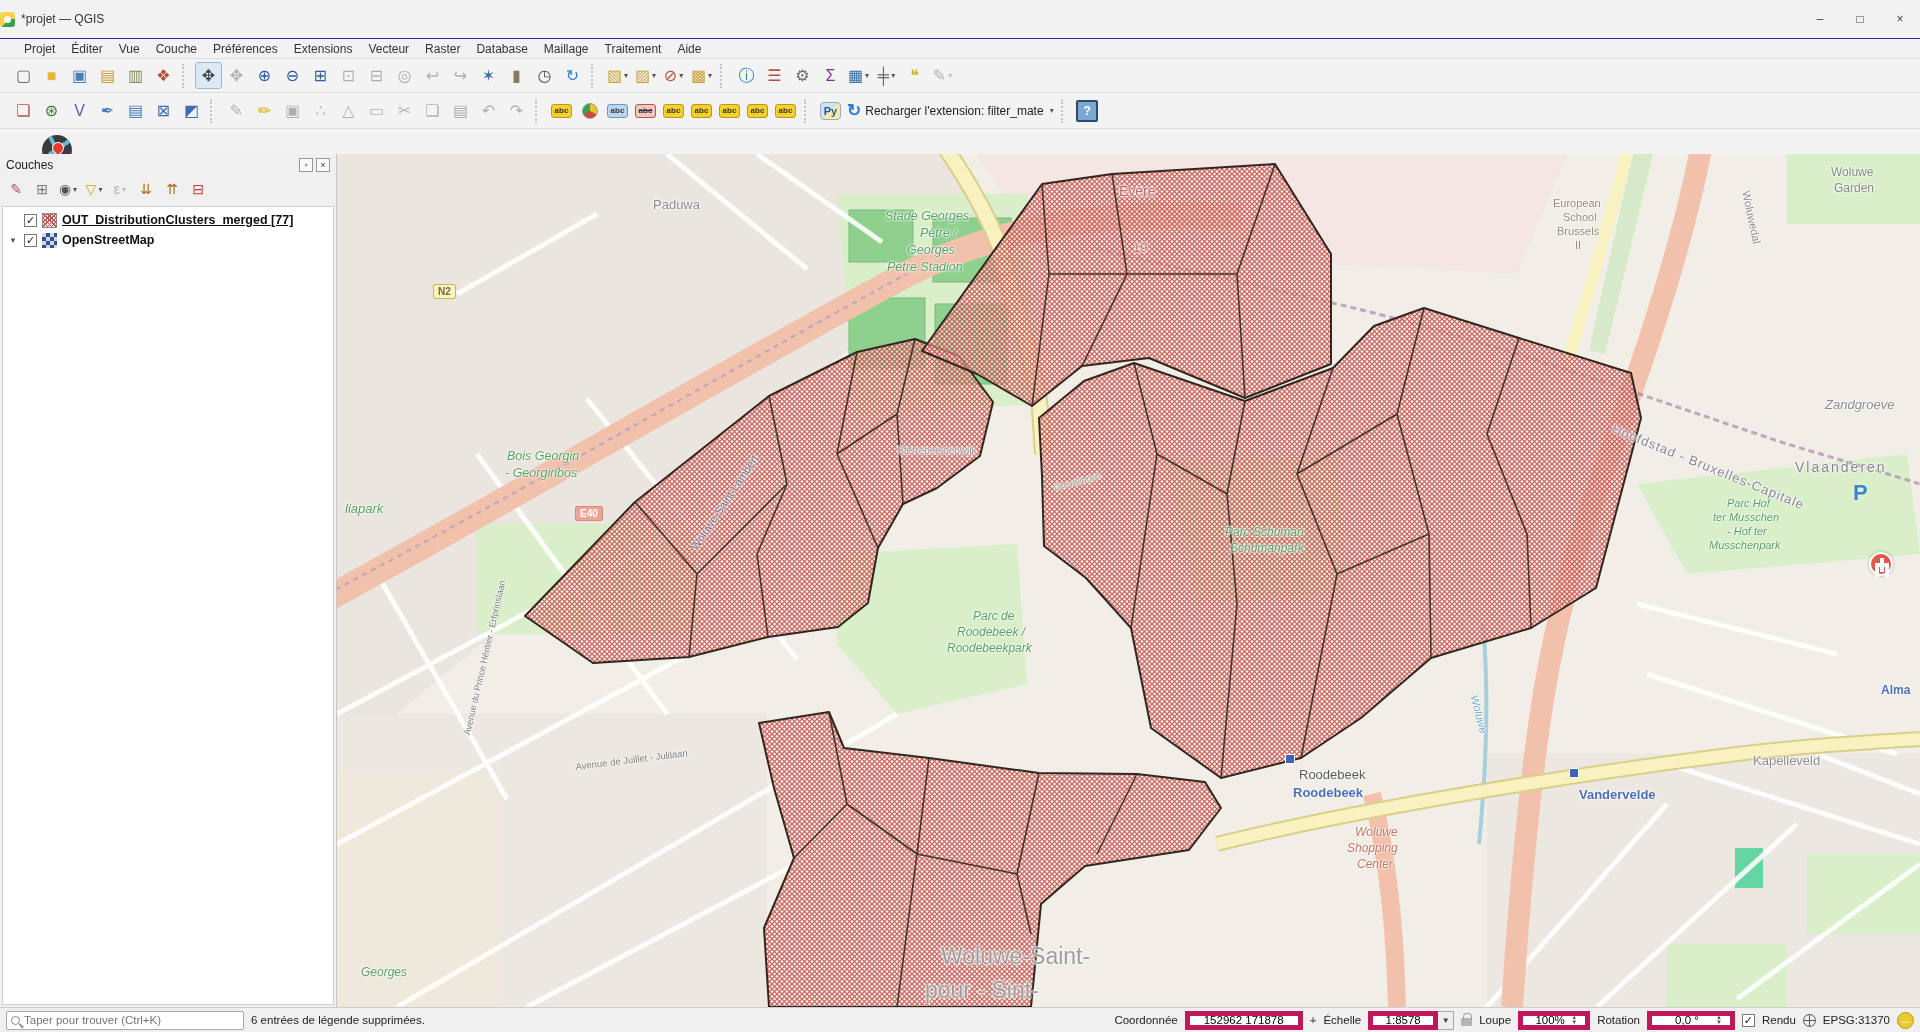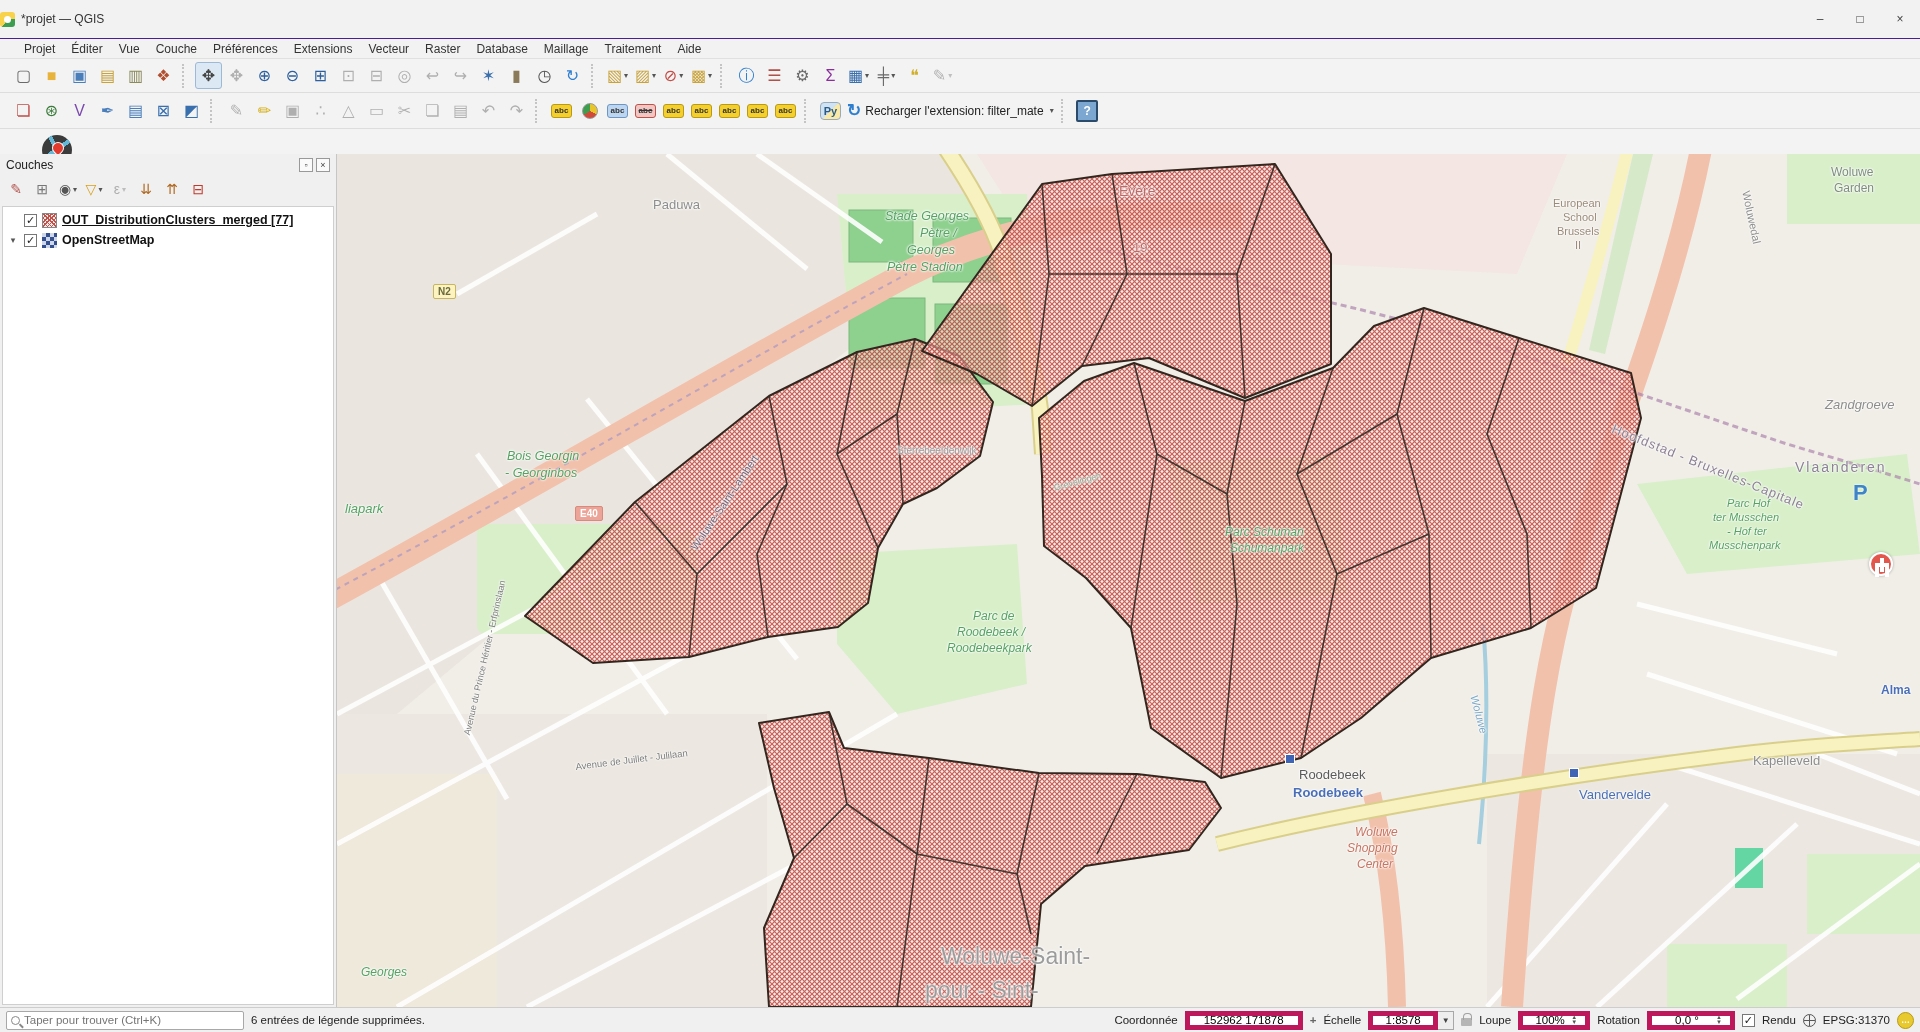--- a/index.html
+++ b/index.html
@@ -500,21 +500,21 @@
       <span class="map-label" style="left: 1414px; top: 36px; font-size: 11px; color: rgb(141, 141, 141); transform: rotate(78deg);">Woluwedal</span>
       <span class="map-label" style="left: 1488px; top: 244px; font-size: 13px; color: rgb(141, 141, 141); font-style: italic;">Zandgroeve</span>
       <span class="map-label" style="left: 1458px; top: 306px; font-size: 14px; color: rgb(141, 130, 149); letter-spacing: 2px;">Vlaanderen</span>
       <span class="map-label" style="left: 1278px; top: 268px; font-size: 13px; color: rgb(141, 130, 149); letter-spacing: 1px; transform: rotate(22deg);">Hoofdstad - Bruxelles-Capitale</span>
       <span class="map-label" style="left: 1390px; top: 344px; font-size: 11px; color: rgb(85, 162, 99); font-style: italic;">Parc Hof</span>
       <span class="map-label" style="left: 1376px; top: 358px; font-size: 11px; color: rgb(85, 162, 99); font-style: italic;">ter Musschen</span>
       <span class="map-label" style="left: 1390px; top: 372px; font-size: 11px; color: rgb(85, 162, 99); font-style: italic;">- Hof ter</span>
       <span class="map-label" style="left: 1372px; top: 386px; font-size: 11px; color: rgb(85, 162, 99); font-style: italic;">Musschenpark</span>
       <span class="map-label" style="left: 1544px; top: 530px; font-size: 12px; color: rgb(74, 111, 184); font-weight: bold;">Alma</span>
       <span class="map-label" style="left: 1416px; top: 600px; font-size: 13px; color: rgb(141, 141, 141);">Kapelleveld</span>
-      <span class="map-label" style="left: 1242px; top: 634px; font-size: 13px; color: rgb(74, 111, 184); font-weight: normal;">Vandervelde</span>
+      <span class="map-label" style="left: 1242px; top: 634px; font-size: 13px; color: rgb(74, 111, 184); font-weight: bold;">Vandervelde</span>
       <span class="map-label" style="left: 962px; top: 614px; font-size: 13px; color: rgb(90, 90, 90);">Roodebeek</span>
       <span class="map-label" style="left: 956px; top: 632px; font-size: 13px; color: rgb(74, 111, 184); font-weight: bold;">Roodebeek</span>
       <span class="map-label" style="left: 1018px; top: 672px; font-size: 12px; color: rgb(200, 116, 96); font-style: italic;">Woluwe</span>
       <span class="map-label" style="left: 1010px; top: 688px; font-size: 12px; color: rgb(200, 116, 96); font-style: italic;">Shopping</span>
       <span class="map-label" style="left: 1020px; top: 704px; font-size: 12px; color: rgb(200, 116, 96); font-style: italic;">Center</span>
       <span class="map-label" style="left: 604px; top: 790px; font-size: 23px; color: rgb(156, 156, 156);">Woluwe-Saint-</span>
       <span class="map-label" style="left: 588px; top: 824px; font-size: 23px; color: rgb(156, 156, 156);">pour - Sint-</span>
       <span class="map-label" style="left: 24px; top: 812px; font-size: 12px; color: rgb(85, 162, 99); font-style: italic;">Georges</span>
       <span class="map-label" style="left: 238px; top: 608px; font-size: 9.5px; color: rgb(125, 125, 125); transform: rotate(-7deg);">Avenue de Juillet - Julilaan</span>
       <span class="map-label" style="left: 126px; top: 580px; font-size: 9px; color: rgb(125, 125, 125); transform: rotate(-77deg);">Avenue du Prince Héritier - Erfprinslaan</span>

